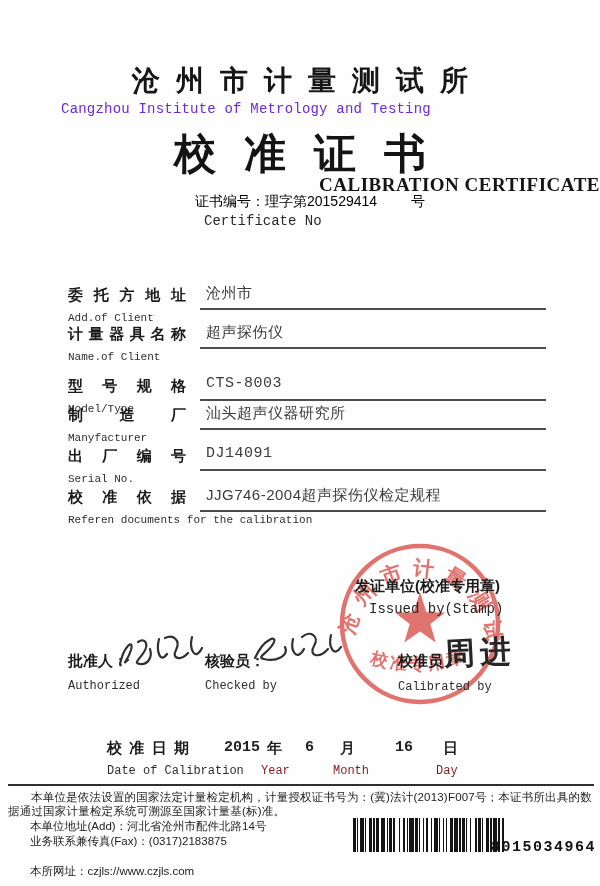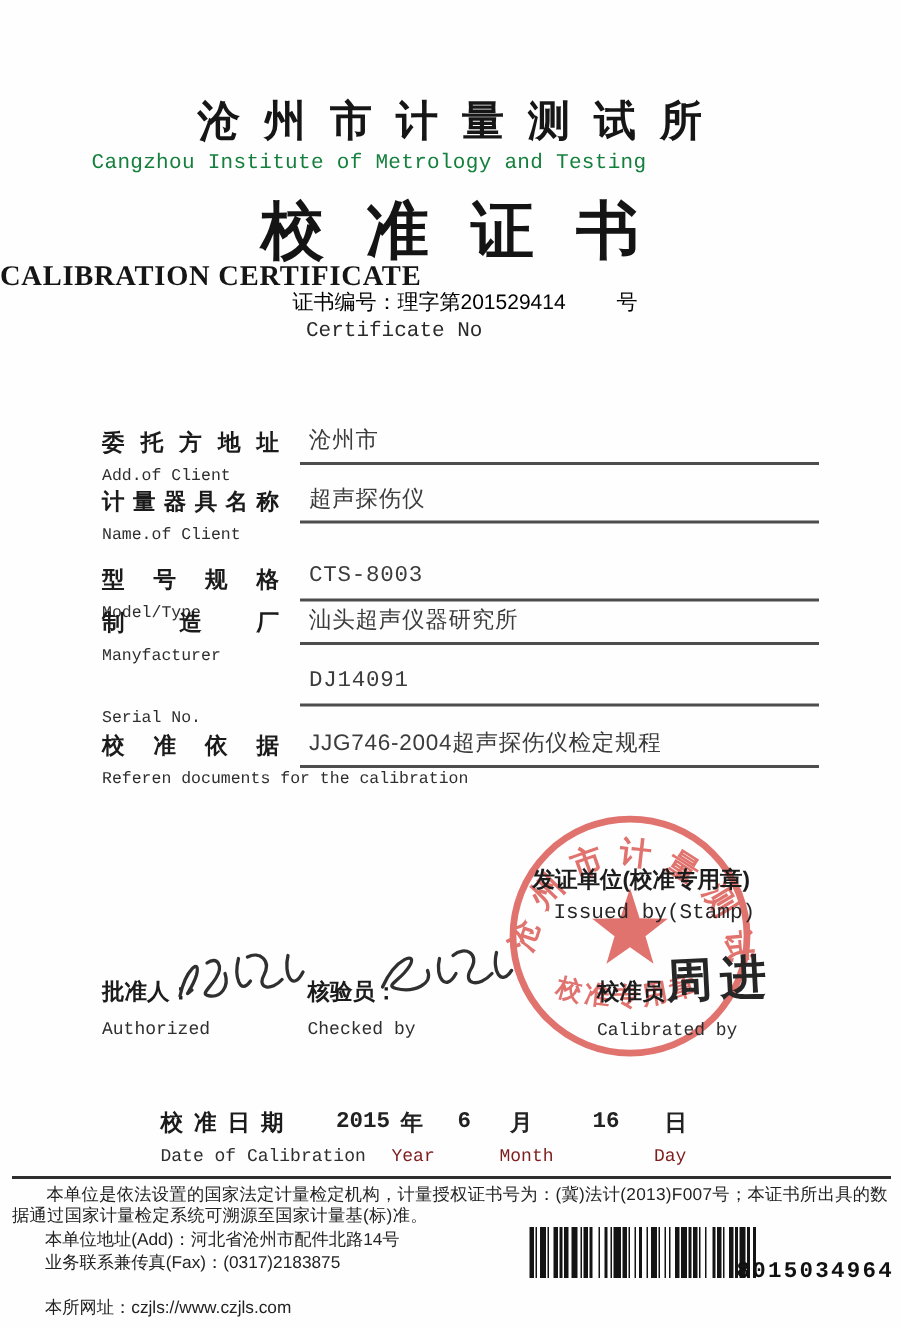--- a/index.html
+++ b/index.html
@@ -8,24 +8,24 @@
     position:relative; width:600px; height:886px; margin:0 auto;
     background:#fefefe; overflow:hidden; color:#1f1f1f;
   }
   .abs { position:absolute; }
   .mono { font-family:"Liberation Mono", monospace; }
   .serif { font-family:"Liberation Serif", serif; }
 
   .title-cn { top:62px; left:0; width:600px; text-align:center;
     font-size:28px; font-weight:700; letter-spacing:16px; padding-left:16px; color:#161616; }
   .title-en { top:101px; left:0; width:492px; text-align:center;
-    font-size:14px; letter-spacing:0.2px; color:#15803d; }
+    font-size:14px; letter-spacing:0.2px; color:#6d28d9; }
   .cert-title-cn { top:126px; left:0; width:600px; text-align:center;
     font-size:42px; font-weight:700; letter-spacing:28px; padding-left:28px; color:#141414; }
-  .cert-title-en { top:174px; left:0; width:600px; text-align:left;
+  .cert-title-en { top:174px; left:0; width:600px; text-align:right;
     font-size:19px; font-weight:700; letter-spacing:0.5px; color:#151515; }
   .certno-row { top:193px; left:195px; font-size:14px; color:#000000; }
   .certno-suffix { margin-left:34px; }
   .certno-en { top:213px; left:204px; font-size:14px; color:#2a2a2a; }
 
   .frow { position:absolute; left:0; width:600px; height:40px; }
   .flabel { position:absolute; left:68px; top:0; display:inline-block; width:118px;
     font-size:15px; font-weight:600; color:#1b1b1b;
     text-align:justify; text-align-last:justify; }
   .fvalue { position:absolute; left:206px; top:-2px; font-size:15px; color:#3c3c3c; letter-spacing:0.5px; }
@@ -88,20 +88,21 @@
     <span class="fline"></span>
     <span class="fen mono">Model/Type</span>
   </div>
   <div class="frow" style="top:406px">
     <span class="flabel">制造厂</span>
     <span class="fvalue">汕头超声仪器研究所</span>
     <span class="fline"></span>
     <span class="fen mono">Manyfacturer</span>
   </div>
   <div class="frow" style="top:447px">
+    <span class="flabel">出厂编号</span>
     <span class="fvalue mono">DJ14091</span>
     <span class="fline"></span>
     <span class="fen mono">Serial No.</span>
   </div>
   <div class="frow" style="top:488px">
     <span class="flabel">校准依据</span>
     <span class="fvalue">JJG746-2004超声探伤仪检定规程</span>
     <span class="fline"></span>
     <span class="fen mono">Referen documents for the calibration</span>
   </div>

